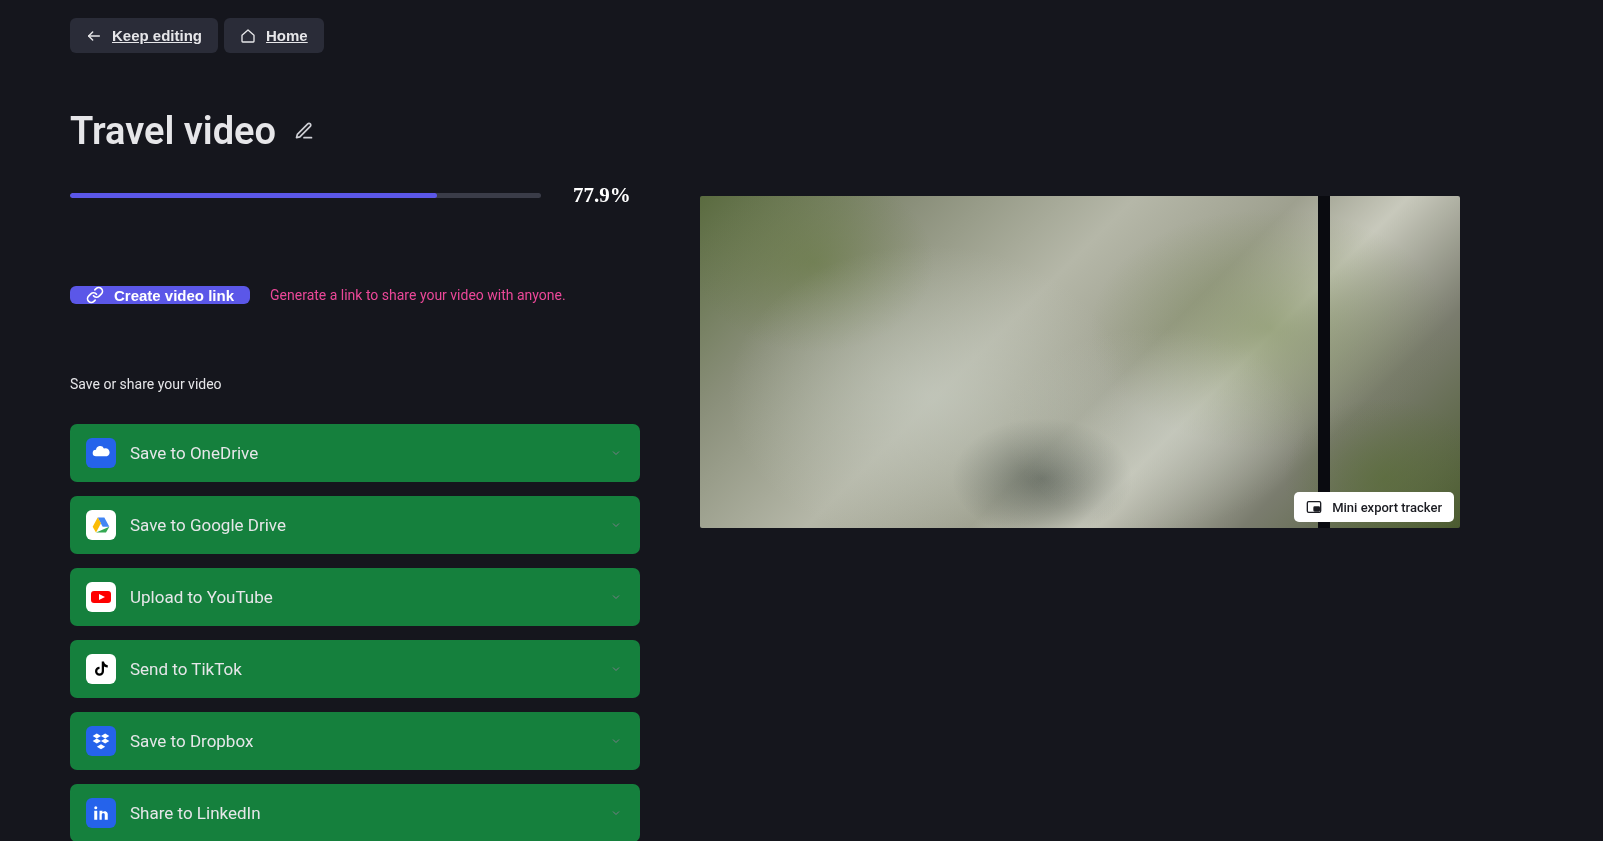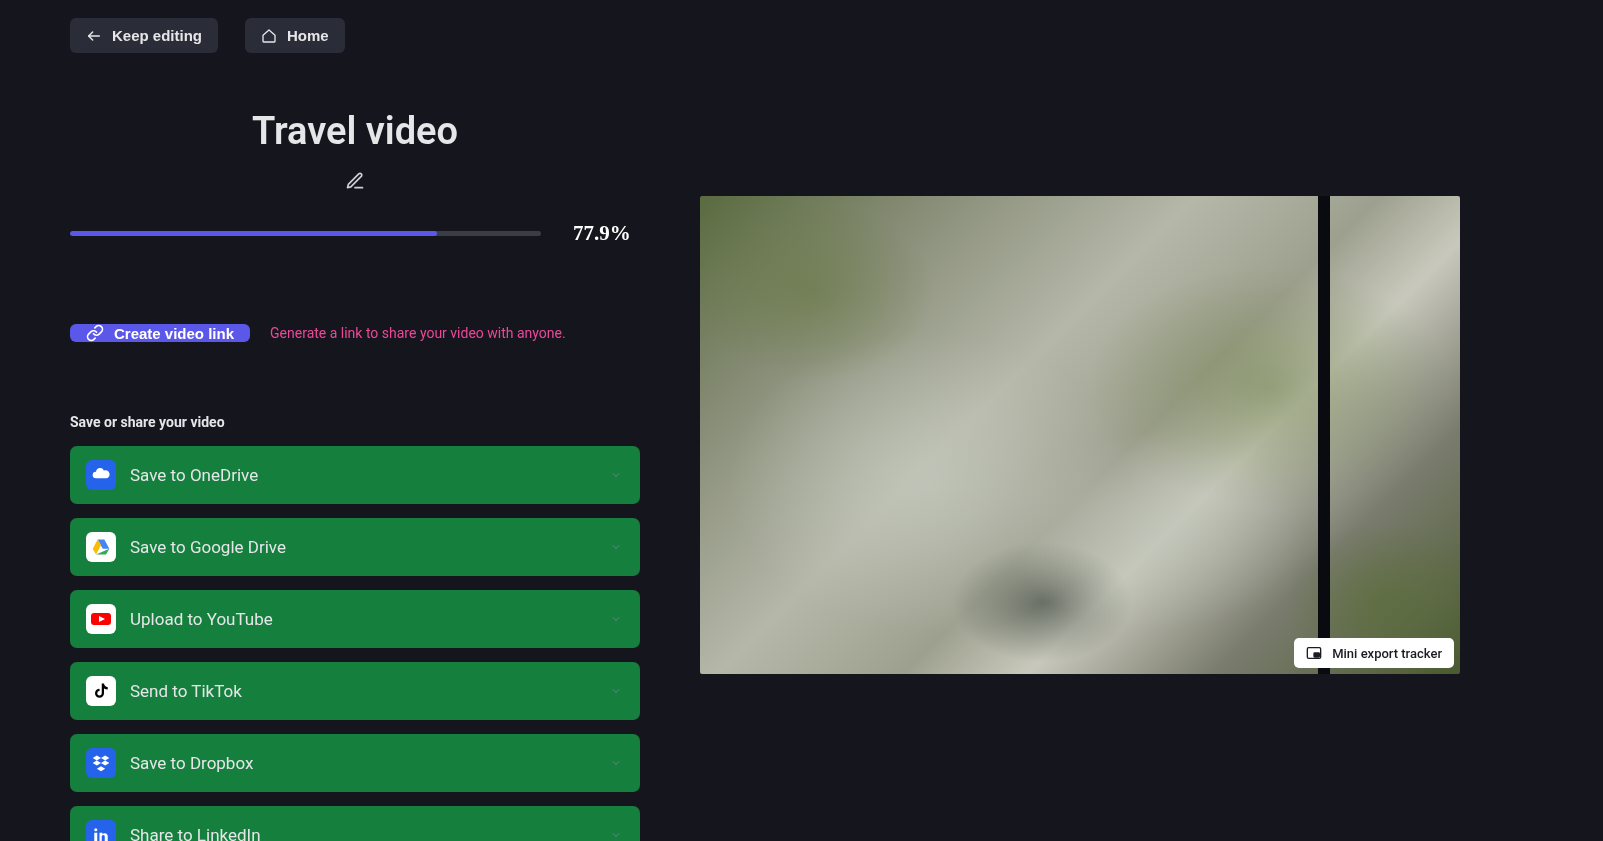--- a/index.html
+++ b/index.html
@@ -15,42 +15,42 @@
   display: flex;
   padding: 18px 70px 0 70px;
   gap: 60px;
 }
 .left-col {
   width: 570px;
   flex-shrink: 0;
 }
 .top-buttons {
   display: flex;
-  gap: 27px;
+  gap: 6px;
   margin-bottom: 56px;
+  text-decoration: underline;
 }
 .btn {
   display: inline-flex;
   align-items: center;
   gap: 10px;
   background: #2a2c38;
   border: none;
   border-radius: 6px;
   padding: 9px 16px;
   color: #e6e6e9;
   font-size: 15px;
   font-weight: 600;
   cursor: pointer;
 }
 .title-row {
   display: flex;
   align-items: center;
   gap: 18px;
   margin-bottom: 30px;
-  flex-direction: column;
 }
 .title {
   font-size: 38px;
   font-weight: 600;
   color: #e6e6e9;
 }
 .edit-icon {
   color: #cfd0d6;
   cursor: pointer;
 }
@@ -96,23 +96,23 @@
   font-size: 15px;
   font-weight: 600;
   cursor: pointer;
 }
 .link-desc {
   font-size: 14px;
   color: #ec4899;
 }
 .section-label {
   font-size: 14px;
-  font-weight: 700;
-  color: #e6e6e9;
-  margin-bottom: 16px;
+  font-weight: 400;
+  color: #e6e6e9;
+  margin-bottom: 32px;
 }
 .share-list {
   display: flex;
   flex-direction: column;
   gap: 14px;
 }
 .share-card {
   display: flex;
   align-items: center;
   background: #15803d;
@@ -140,21 +140,21 @@
   right: 18px;
   color: #7a7c88;
 }
 .right-col {
   flex: 1;
   position: relative;
   padding-top: 178px;
 }
 .preview {
   width: 760px;
-  height: 478px;
+  height: 332px;
   background: linear-gradient(135deg, #5a6b3f 0%, #8a8f7a 20%, #b5b7a8 40%, #9ea08f 55%, #c8c9bc 65%, #7a7c6e 80%, #4a5a2f 100%);
   border-radius: 2px;
   position: relative;
   overflow: hidden;
 }
 .preview::before {
   content: '';
   position: absolute;
   inset: 0;
   background:

